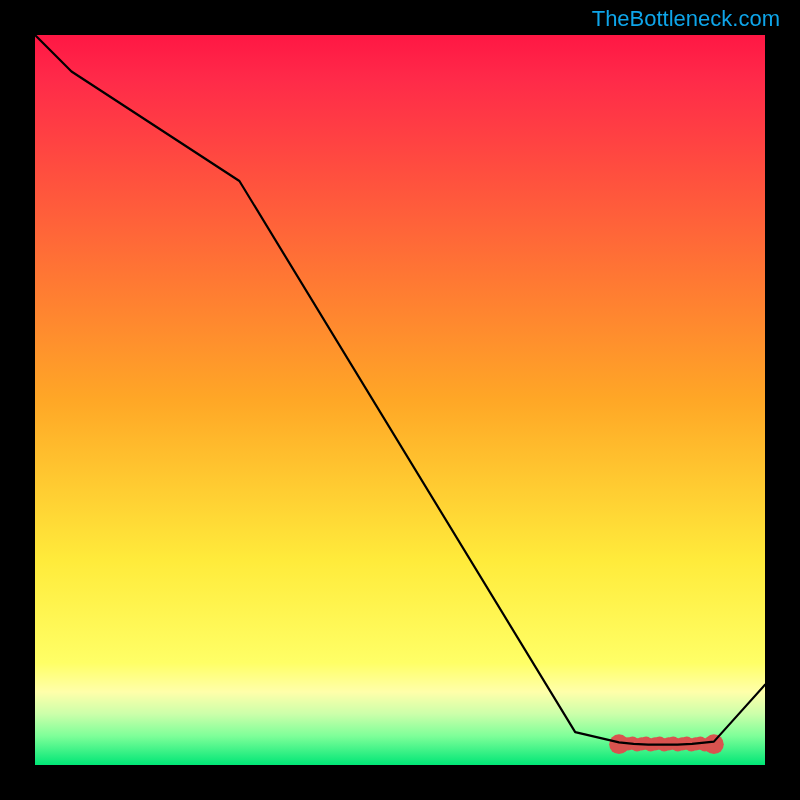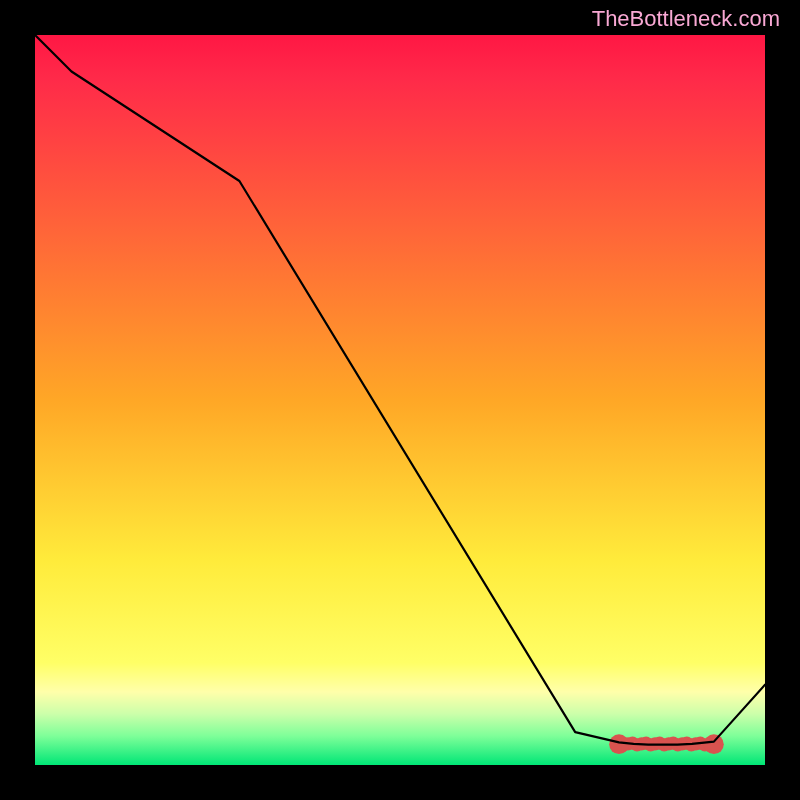--- a/index.html
+++ b/index.html
@@ -15,21 +15,21 @@
   .outer {
     width: 800px;
     height: 800px;
     background: #000;
     position: relative;
   }
   .attribution {
     position: absolute;
     top: 6px;
     right: 20px;
-    color: #f9a8d4;
+    color: #0ea5e9;
     font-size: 22px;
     font-family: Arial, sans-serif;
     z-index: 10;
   }
   .plot {
     position: absolute;
     left: 35px;
     top: 35px;
     width: 730px;
     height: 730px;

